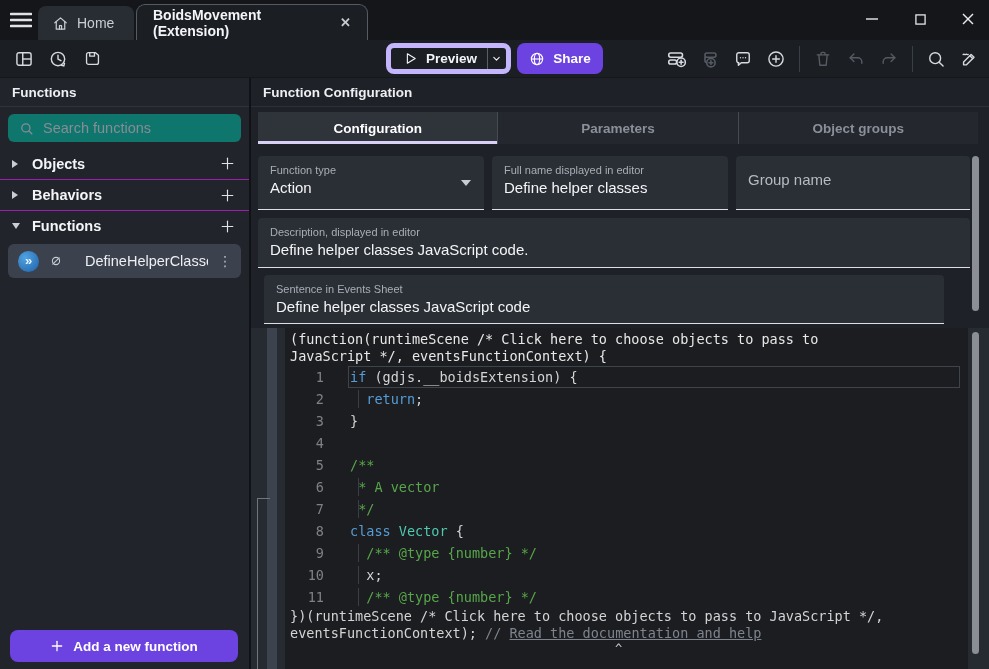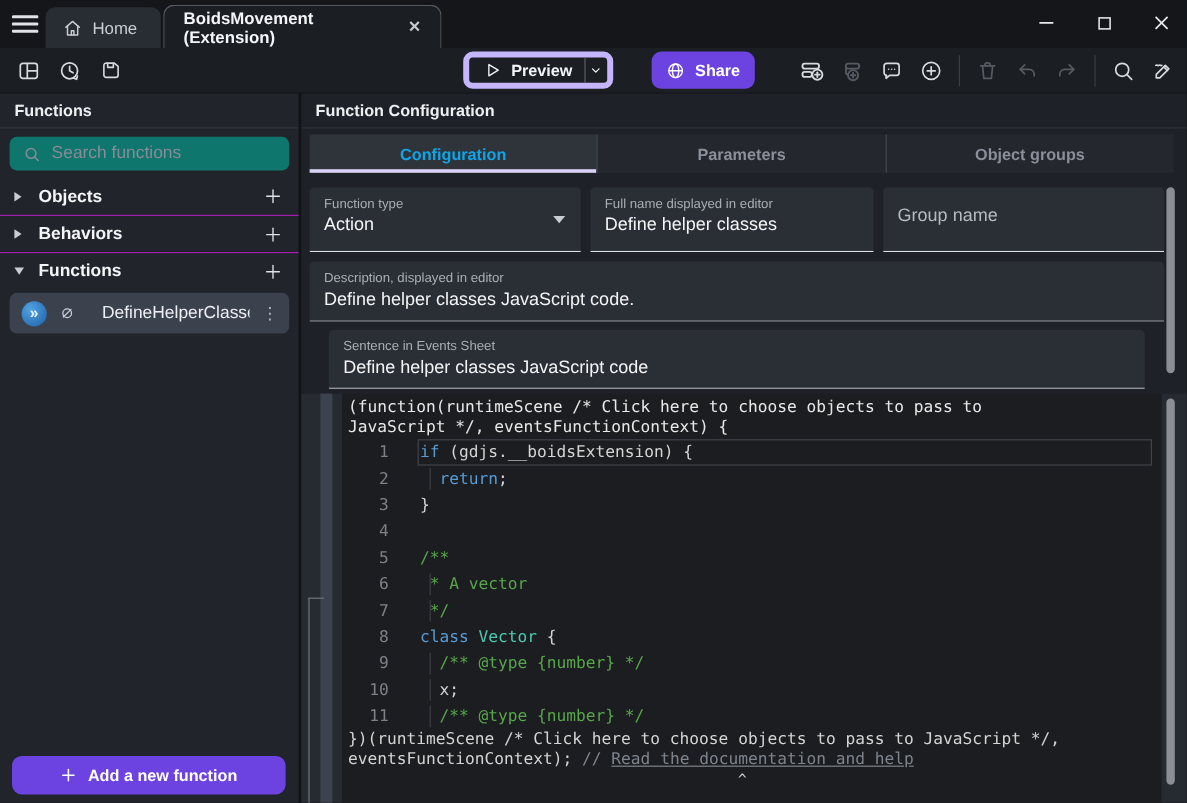--- a/index.html
+++ b/index.html
@@ -40,21 +40,21 @@
   .tb-icon.disabled { color:#565B63; cursor:default; }
   .btn-preview {
     position:absolute; left:386px; top:3px; height:31px; width:125px;
     border:5px solid #c4b5fd; border-radius:8px; background:transparent;
     display:flex; align-items:center; color:#F4F5F8; cursor:pointer;
   }
   .btn-preview .main { display:flex; align-items:center; gap:8px; padding:0 10px 0 12px; font-size:13.5px; font-weight:bold; }
   .btn-preview .split { width:1px; align-self:stretch; background:#5A5F67; }
   .btn-preview .dd { width:28px; display:flex; align-items:center; justify-content:center; }
   .btn-share {
-    position:absolute; left:543px; top:3px; height:31px; width:86px;
+    position:absolute; left:517px; top:3px; height:31px; width:86px;
     background:#6C43E0; border:none; border-radius:8px;
     display:flex; align-items:center; justify-content:center; gap:8px;
     color:#FFFFFF; font-size:13.5px; font-weight:bold; cursor:pointer;
   }
   .tb-right { position:absolute; right:8px; top:0; height:37px; display:flex; align-items:center; gap:9px; }
   .tb-divider { width:1px; height:26px; background:#3A3E45; margin:0 2px; }
 
   
   .sidebar { position:absolute; left:0; top:78px; width:249px; bottom:0; background:#21252B; }
   .mainpanel { position:absolute; left:251px; top:78px; right:0; bottom:0; background:#1E2127; }
@@ -104,21 +104,21 @@
     color:#FFFFFF; font-size:13.5px; font-weight:bold; cursor:pointer;
   }
 
   
   .cfg-tabs { position:absolute; left:7px; top:34px; width:720px; height:32px; display:flex; }
   .cfg-tab {
     flex:1; background:#24282E; color:#8A8F99; font-size:13.5px; font-weight:bold;
     display:flex; align-items:center; justify-content:center; cursor:pointer; position:relative;
   }
   .cfg-tab + .cfg-tab { border-left:1px solid #464A51; }
-  .cfg-tab.active { background:#2F333A; color:#0ea5e9; }
+  .cfg-tab.active { background:#2F333A; color:#ffffff; }
   .cfg-tab.active::after { content:""; position:absolute; left:0; right:0; bottom:0; height:3px; background:#D9D0F5; }
 
   .field {
     position:absolute; background:#2A2E35; border-radius:4px 4px 0 0;
     border-bottom:1px solid #DDDFE3; padding:7px 12px 0 12px; overflow:hidden;
   }
   .field .flabel { font-size:11px; color:#A9AEB6; line-height:14px; }
   .field .fvalue { font-size:15px; color:#F4F5F7; line-height:22px; white-space:nowrap; }
   .field input {
     width:100%; background:transparent; border:none; outline:none;
@@ -414,21 +414,21 @@
   </div>
   <div class="field" style="left:485px; top:78px; width:234px; height:54px; padding-top:15px;">
     <input type="text" placeholder="Group name" style="">
   </div>
 
   <div class="field" style="left:7px; top:140px; width:712px; height:50px;">
     <div class="flabel">Description, displayed in editor</div>
     <div class="fvalue">Define helper classes JavaScript code.</div>
   </div>
 
-  <div class="field" style="left:23px; top:197px; width:680px; height:49px;">
+  <div class="field" style="left:13px; top:197px; width:680px; height:49px;">
     <div class="flabel">Sentence in Events Sheet</div>
     <div class="fvalue">Define helper classes JavaScript code</div>
   </div>
 
   <div class="vscroll" style="left:721px; top:78px; height:155px;"></div>
 
   <div class="code-region">
     <div class="margin-strip"></div>
     <div class="bracket-h"></div>
     <div class="bracket-v"></div>

